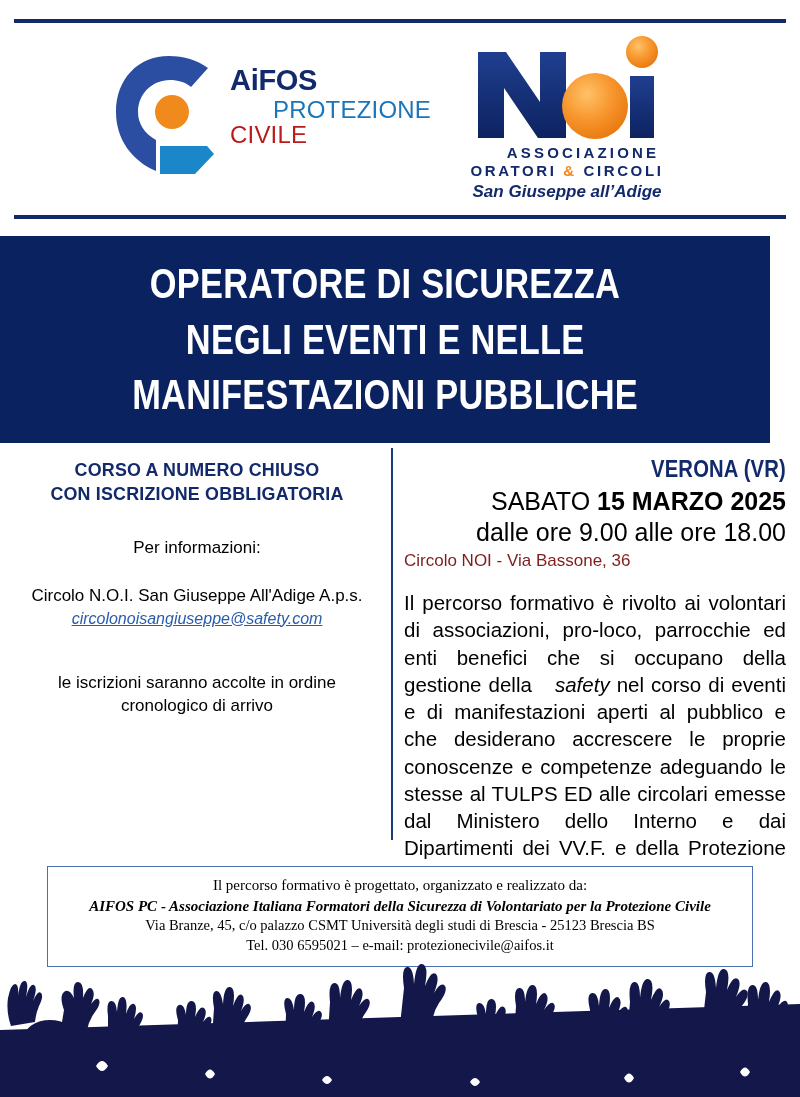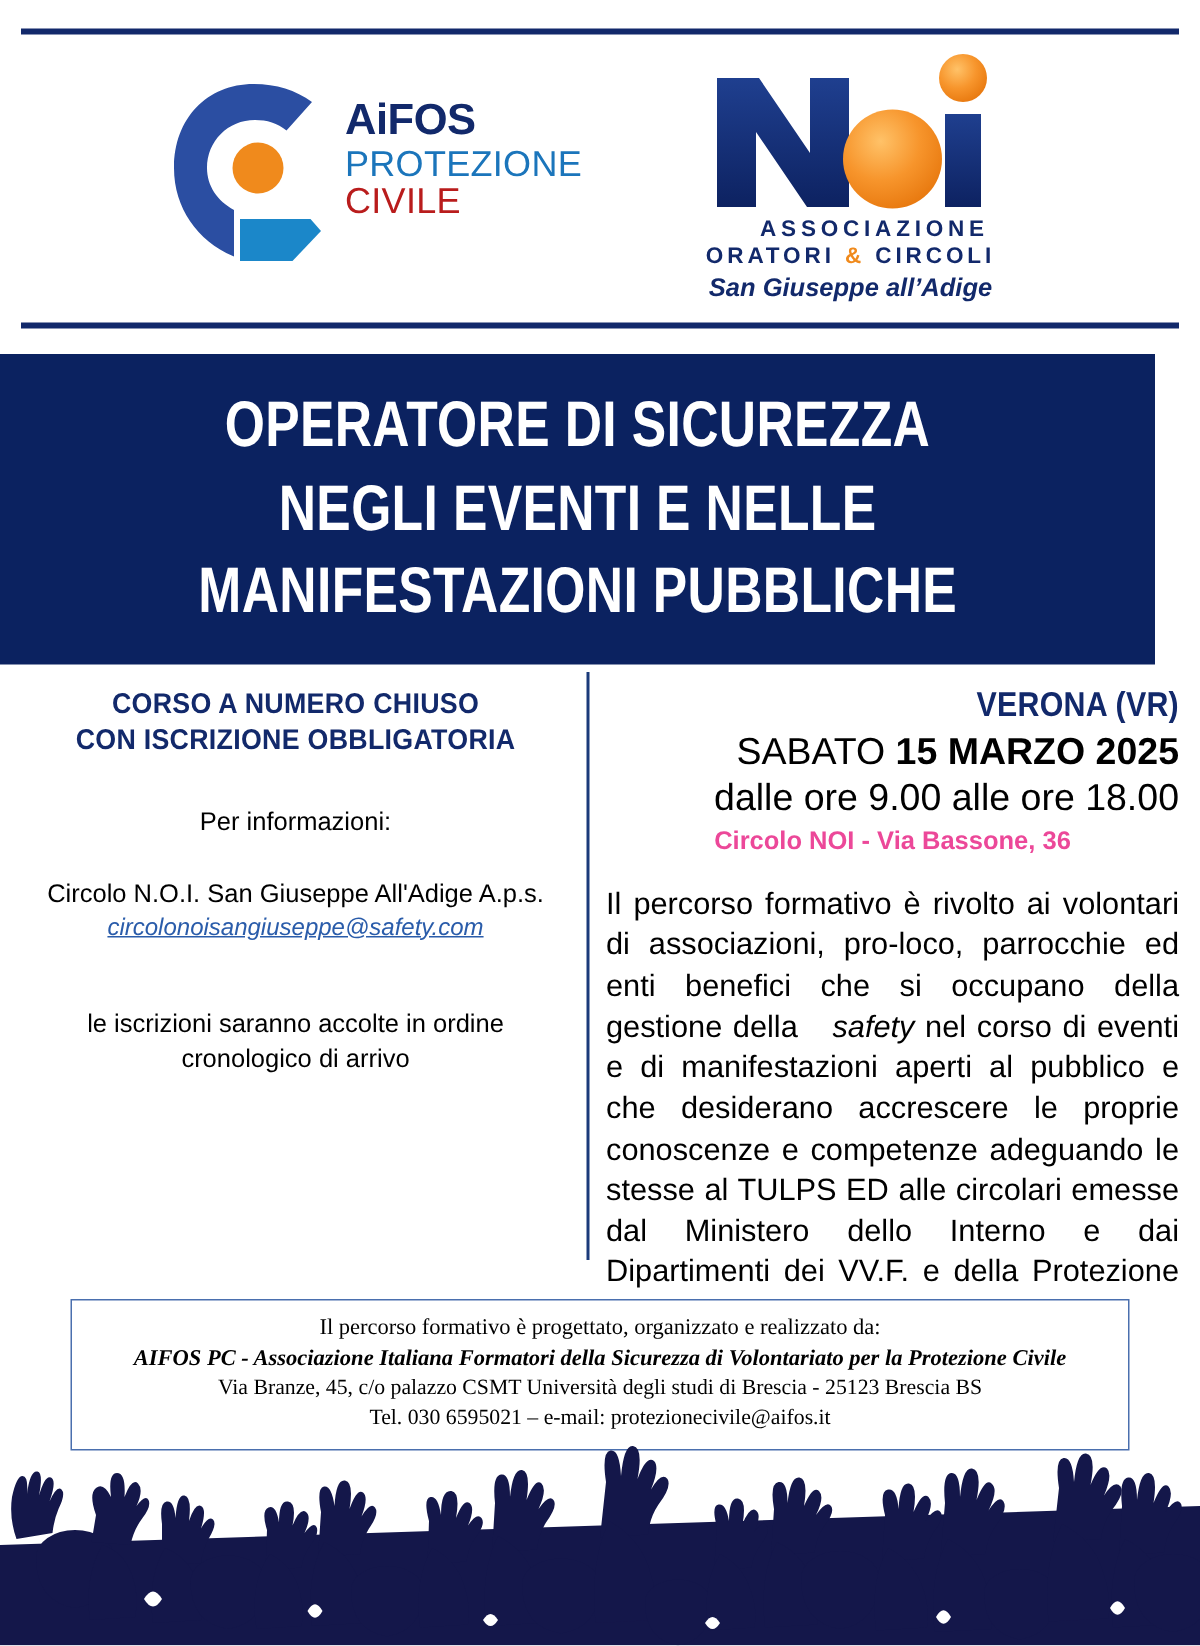--- a/index.html
+++ b/index.html
@@ -66,20 +66,21 @@
     font-weight: bold;
     color: #12296b;
     letter-spacing: -0.3px;
     font-family: "Liberation Sans", sans-serif;
   }
   .aifos-line2 {
     font-size: 24px;
     color: #1b75bb;
     letter-spacing: 0.2px;
     margin-top: 3px;
+    margin-left: 43px;
   }
   .aifos-line3 {
     font-size: 24px;
     color: #b91c1c;
     letter-spacing: 0.2px;
     margin-top: 1px;
   }
 
   .logo-noi {
     position: absolute;
@@ -231,25 +232,24 @@
   }
   .date-line b { font-weight: bold; }
   .hours-line {
     text-align: right;
     font-size: 25px;
     color: #000;
     margin-top: 2px;
     white-space: nowrap;
   }
   .venue-line {
-    text-align: center;
+    text-align: left;
     font-size: 17px;
-    color: #ec4899;
+    color: #7f1d1d;
     margin-top: 4px;
-    font-weight: bold;
   }
   .body-par {
     margin-top: 18px;
     font-size: 20.5px;
     line-height: 1.33;
     color: #000;
     text-align: justify;
     text-justify: inter-word;
   }
   .body-par b { font-weight: normal; }

